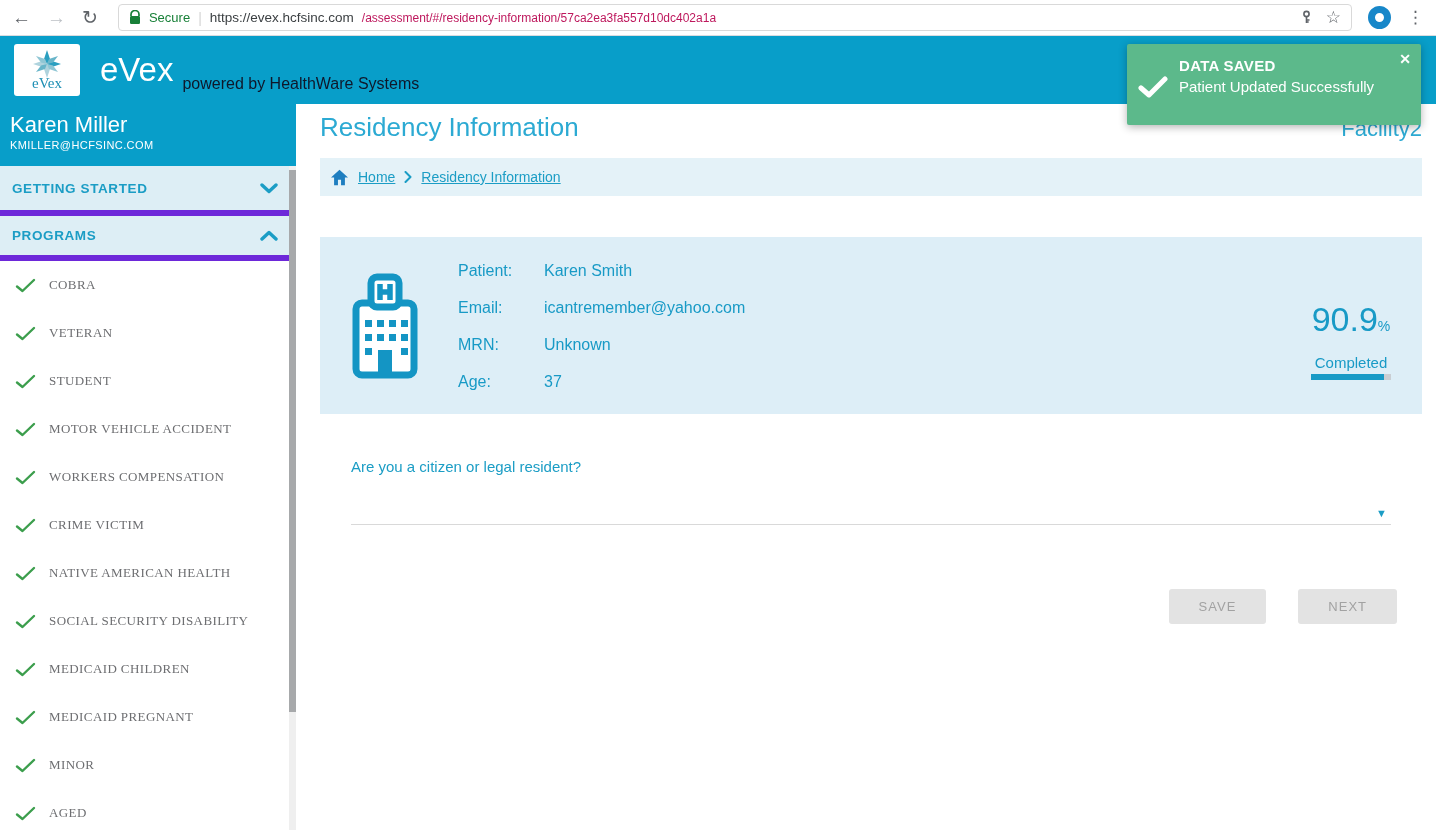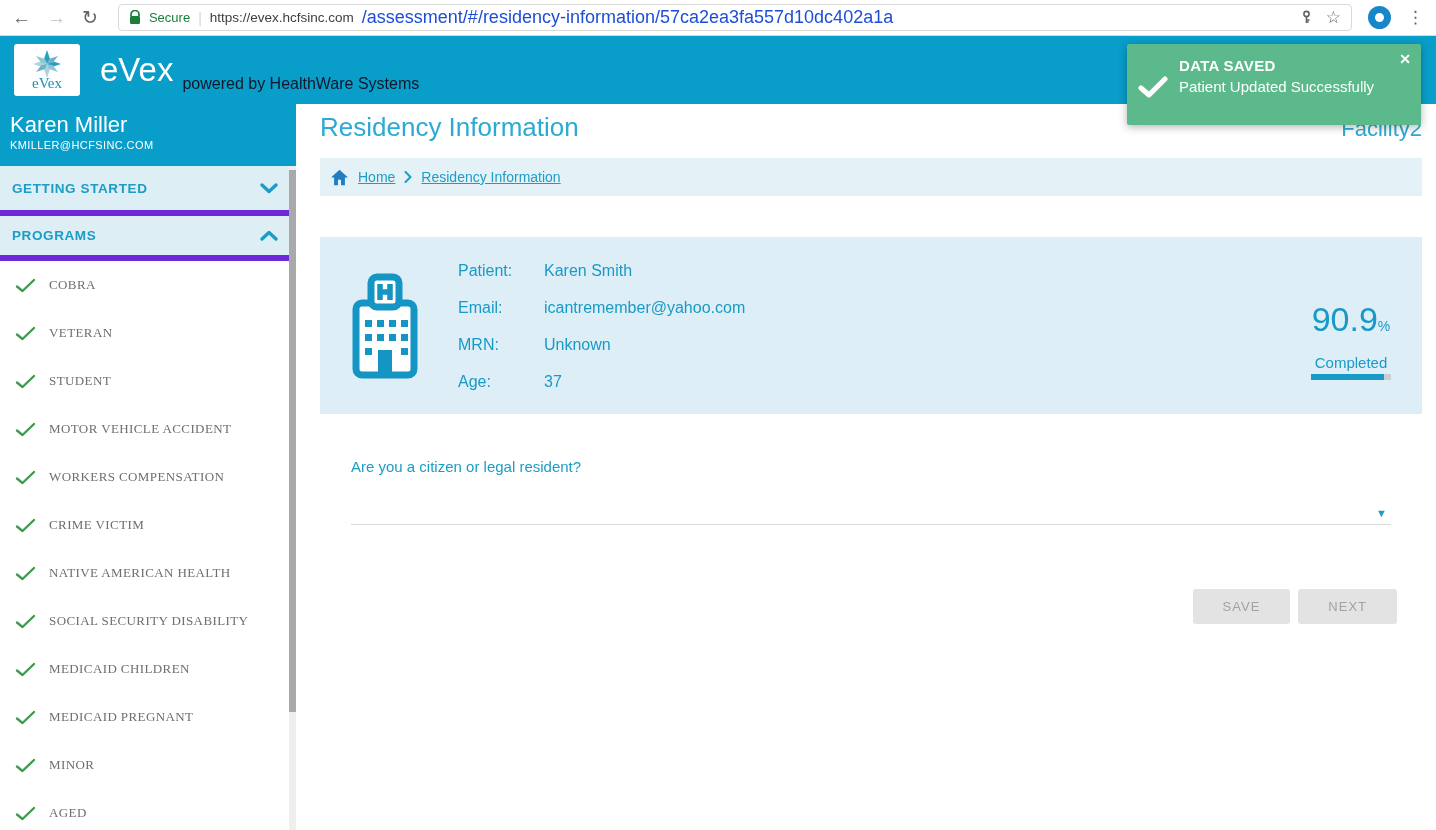--- a/index.html
+++ b/index.html
@@ -9,21 +9,21 @@
   
   .browser-bar { height:36px; background:#fff; border-bottom:1px solid #dadce0;
     display:flex; align-items:center; padding:0 12px; gap:16px; }
   .nav-icon { font-size:19px; color:#5f6368; line-height:1; cursor:pointer; }
   .nav-icon.disabled { color:#bdc1c6; }
   .omnibox { flex:1; height:27px; border:1px solid #d9d9d9; border-radius:4px;
     display:flex; align-items:center; padding:0 10px; gap:8px; margin-left:4px; background:#fff; }
   .secure-label { color:#188038; font-size:13px; }
   .omni-sep { color:#d5d5d5; font-size:14px; }
   .url-host { font-size:13.5px; color:#3c4043; white-space:nowrap; }
-  .url-path { font-size:18px; color:#1d4ed8; white-space:nowrap; }
+  .url-path { font-size:12px; color:#be185d; white-space:nowrap; }
   .omni-right { margin-left:auto; display:flex; align-items:center; gap:12px; }
   .star-icon { font-size:17px; color:#5f6368; }
   .avatar-ring { width:23px; height:23px; border-radius:50%;
     border:7px solid #1787c9; background:#fff; }
   .dots-icon { font-size:17px; color:#5f6368; letter-spacing:0; }
 
   
   .app-header { height:68px; background:#089ec9; display:flex; align-items:center;
     padding-left:14px; position:relative; }
   .logo-box { width:66px; height:52px; background:#fff; border-radius:3px;
@@ -88,21 +88,21 @@
   .progress-unit { font-size:14px; }
   .progress-label { font-size:15px; color:#189ac6; margin-top:2px; }
   .progress-track { height:6px; background:#c9ced3; margin-top:3px; width:100%; }
   .progress-fill { height:6px; background:#189ac6; width:0; }
 
   .question-text { margin:44px 31px 0 31px; font-size:15px; color:#1b9dc5; }
   .select-box { margin:24px 31px 0 31px; height:26px; border-bottom:1px solid #d9d9d9;
     position:relative; cursor:pointer; }
   .select-caret { position:absolute; right:4px; bottom:5px; font-size:11px; color:#1b9dc5; }
 
-  .btn-row { display:flex; justify-content:flex-end; gap:8px; margin:64px 25px 0 0; }
+  .btn-row { display:flex; justify-content:flex-end; gap:32px; margin:64px 25px 0 0; }
   .btn { background:#e3e3e3; color:#a2a2a2; border:none; border-radius:3px;
     font-size:13px; letter-spacing:1px; padding:10px 30px;
     font-family:"Liberation Sans", sans-serif; cursor:pointer; }
 </style>
 </head>
 <body>
 
 <div class="browser-bar">
   <span class="nav-icon">←</span>
   <span class="nav-icon disabled">→</span>

